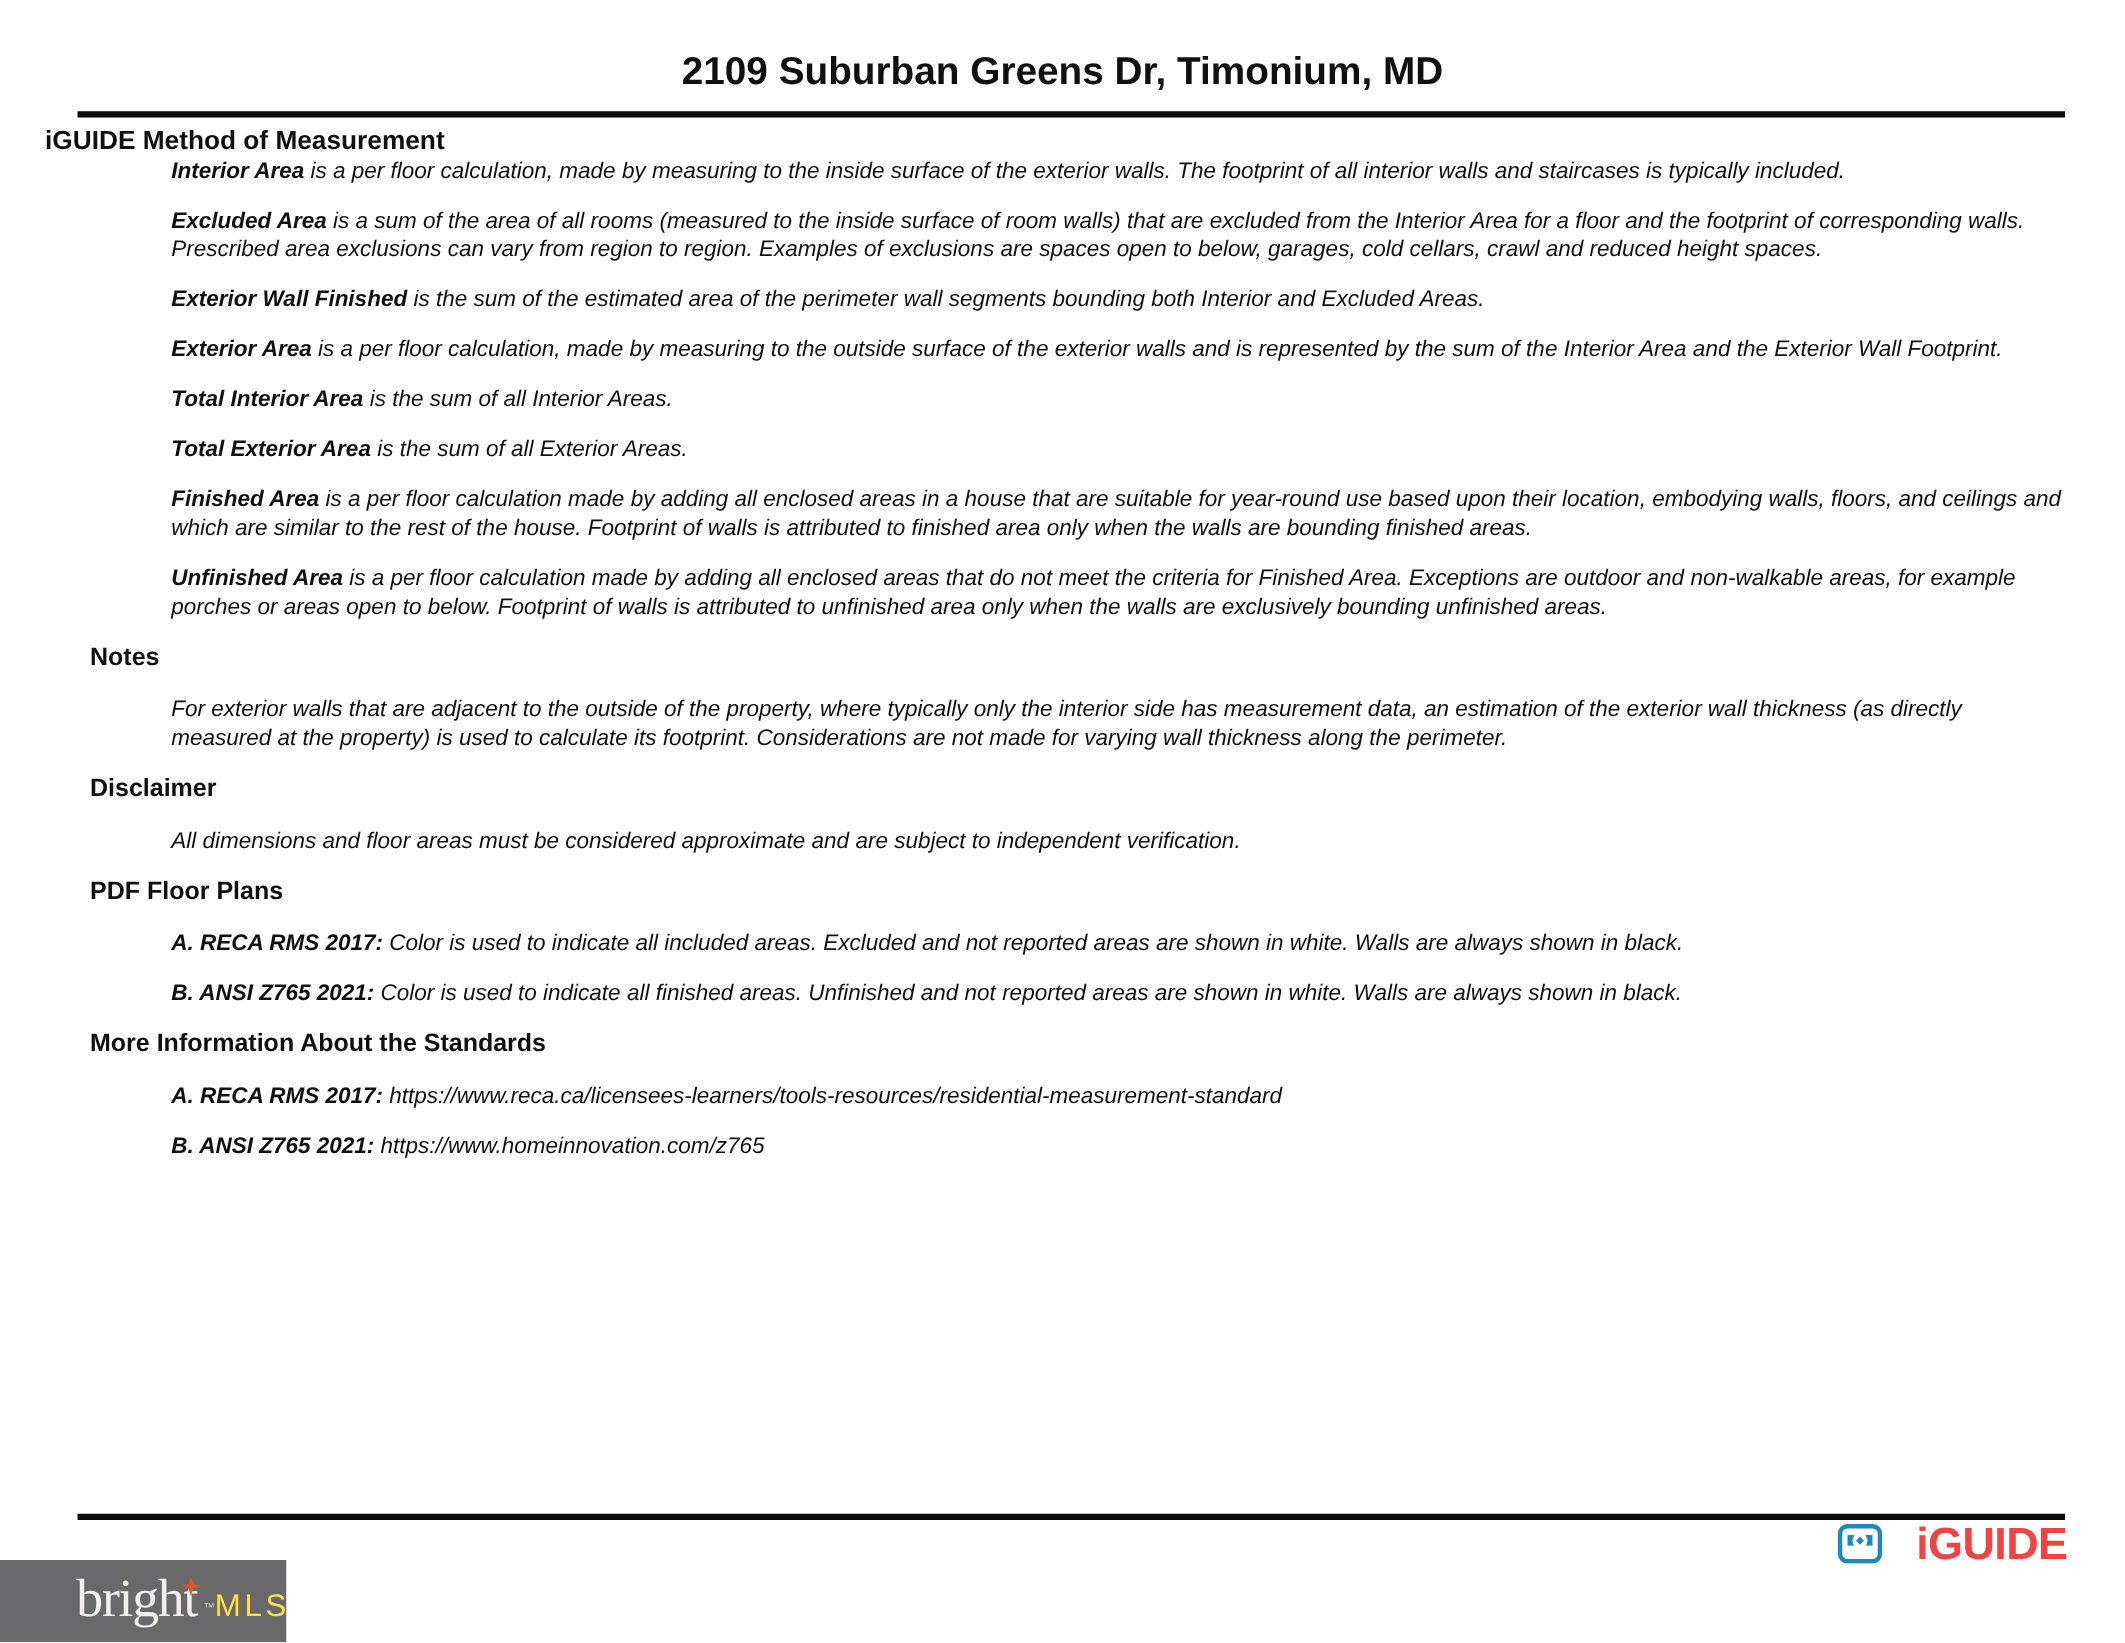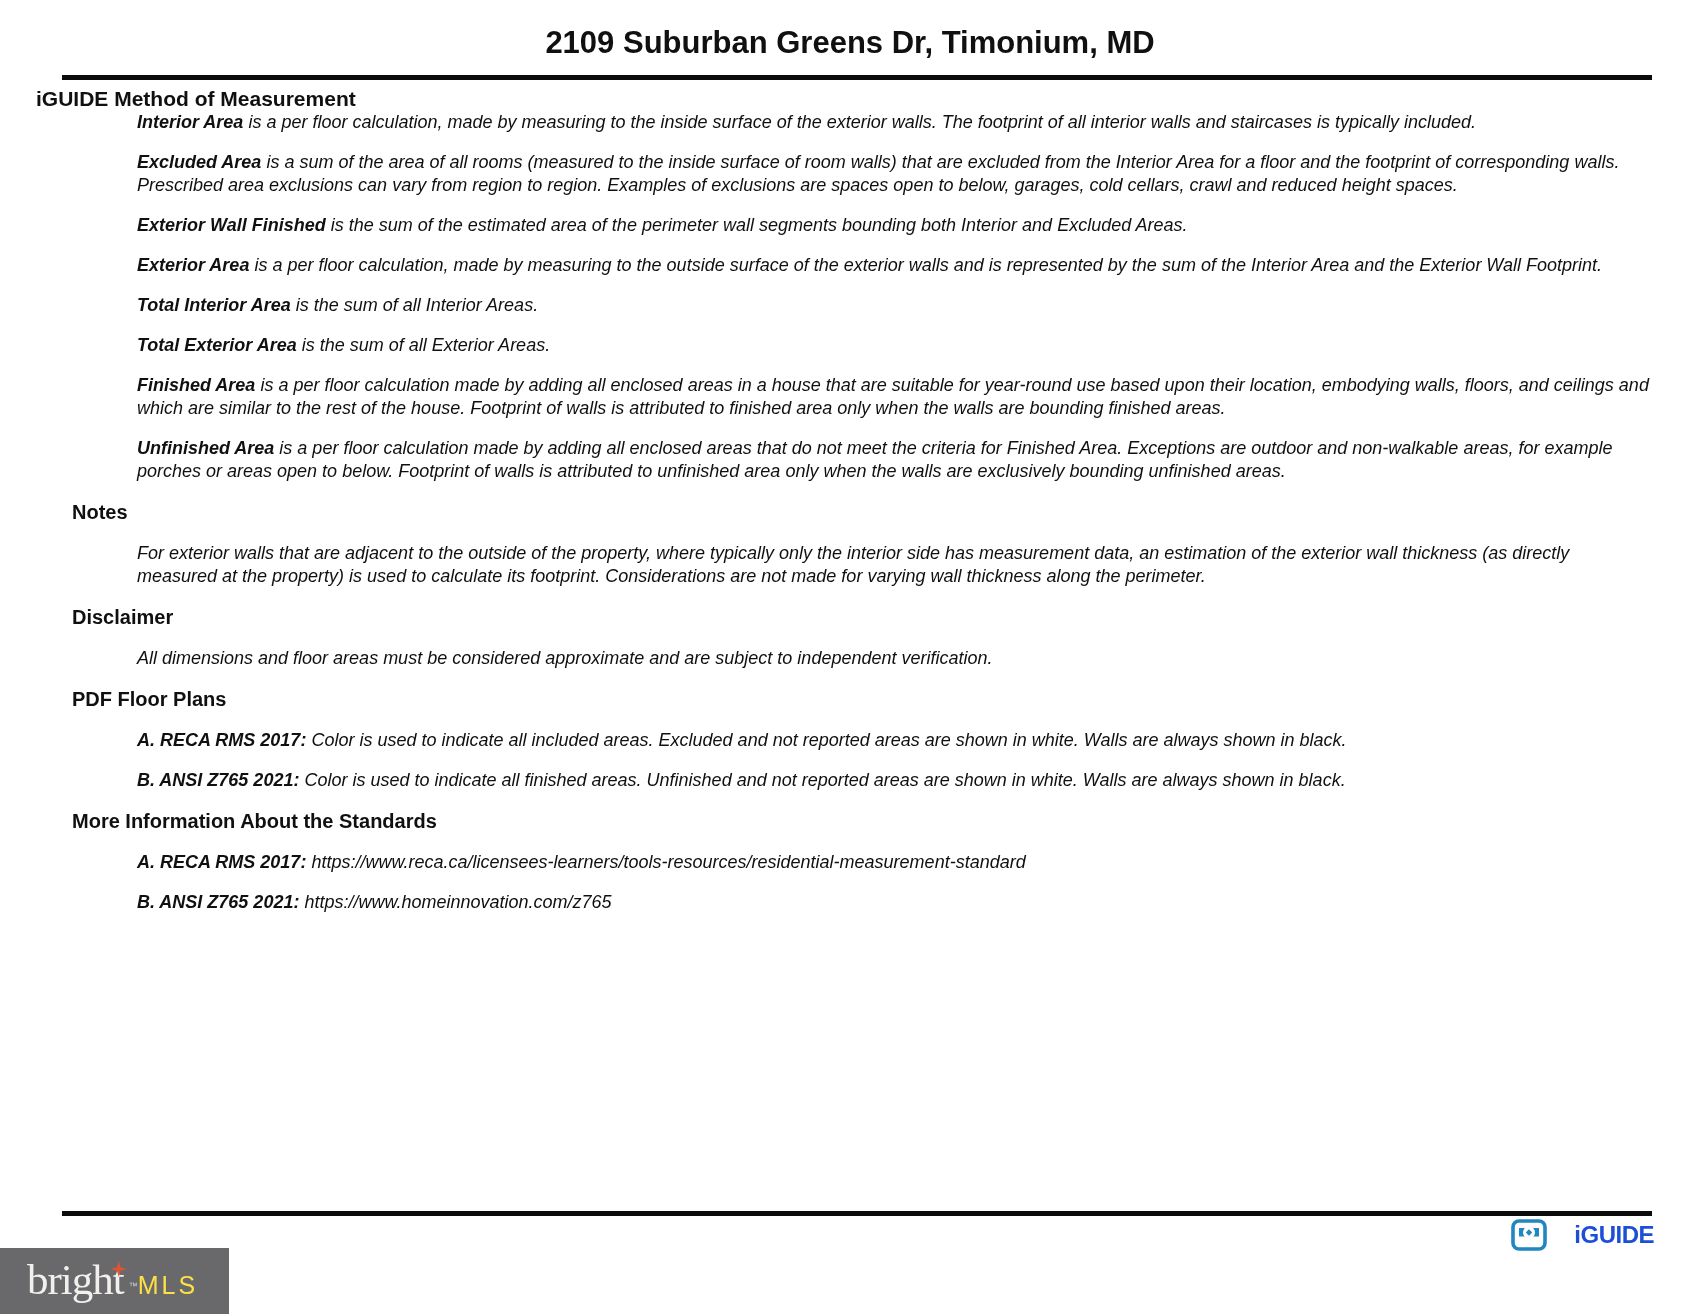--- a/index.html
+++ b/index.html
@@ -5,21 +5,21 @@
   html,body { margin:0; padding:0; background:#ffffff; }
   .page {
     position:relative;
     width:1700px; height:1314px;
     background:#ffffff;
     font-family:"Liberation Sans","DejaVu Sans",sans-serif;
     color:#101010;
     overflow:hidden;
   }
   .title {
-    padding-top:24px;
+    padding-top:38px;
     text-align:center;
     font-size:31px;
     font-weight:bold;
     line-height:38px;
   }
   .rule-top {
     margin:13px 48px 0 62px;
     height:5px;
     background:#0b0b0b;
   }
@@ -63,22 +63,22 @@
     color:#121212;
   }
   .iguide-logo {
     position:absolute;
     right:46px; top:1219px;
     display:flex;
     align-items:center;
     gap:3px;
   }
   .iguide-text {
-    color:#1d4ed8;
-    font-size:24px;
+    color:#ef4444;
+    font-size:36px;
     font-weight:bold;
     letter-spacing:-0.5px;
     line-height:32px;
     margin-left:24px;
   }
   .bright-logo {
     position:absolute;
     left:0; top:1248px;
     width:229px; height:66px;
     background:#69696b;
@@ -87,20 +87,21 @@
     padding-left:27px;
     box-sizing:border-box;
   }
   .bright-word {
     position:relative;
     font-family:"Liberation Serif","DejaVu Serif",serif;
     font-size:43px;
     line-height:64px;
     color:#f2f0ed;
     letter-spacing:-1px;
+    margin-left:34px;
   }
   .bright-star {
     position:absolute;
     right:-3px; top:13px;
     width:16px; height:16px;
     background:#e0532f;
     clip-path:polygon(50% 0%, 61% 39%, 100% 50%, 61% 61%, 50% 100%, 39% 61%, 0% 50%, 39% 39%);
   }
   .bright-tm {
     position:absolute;

